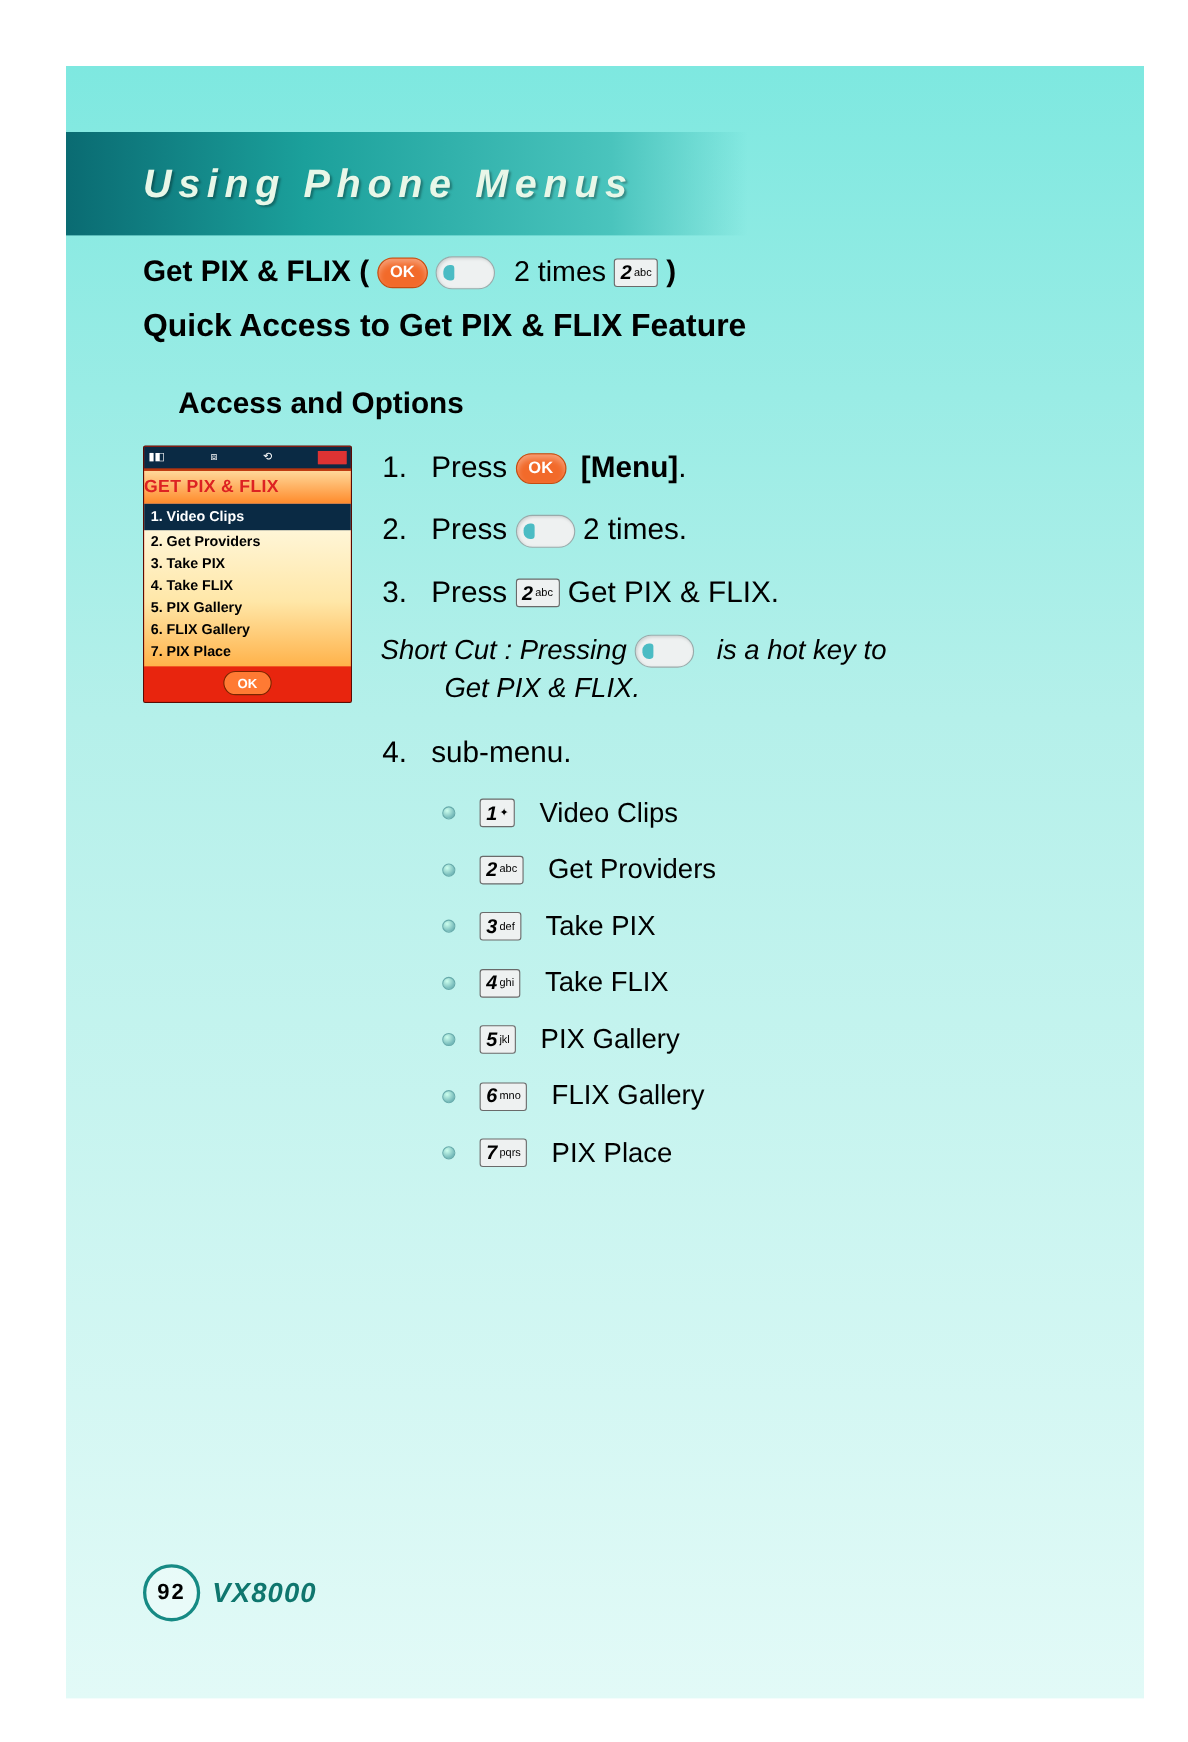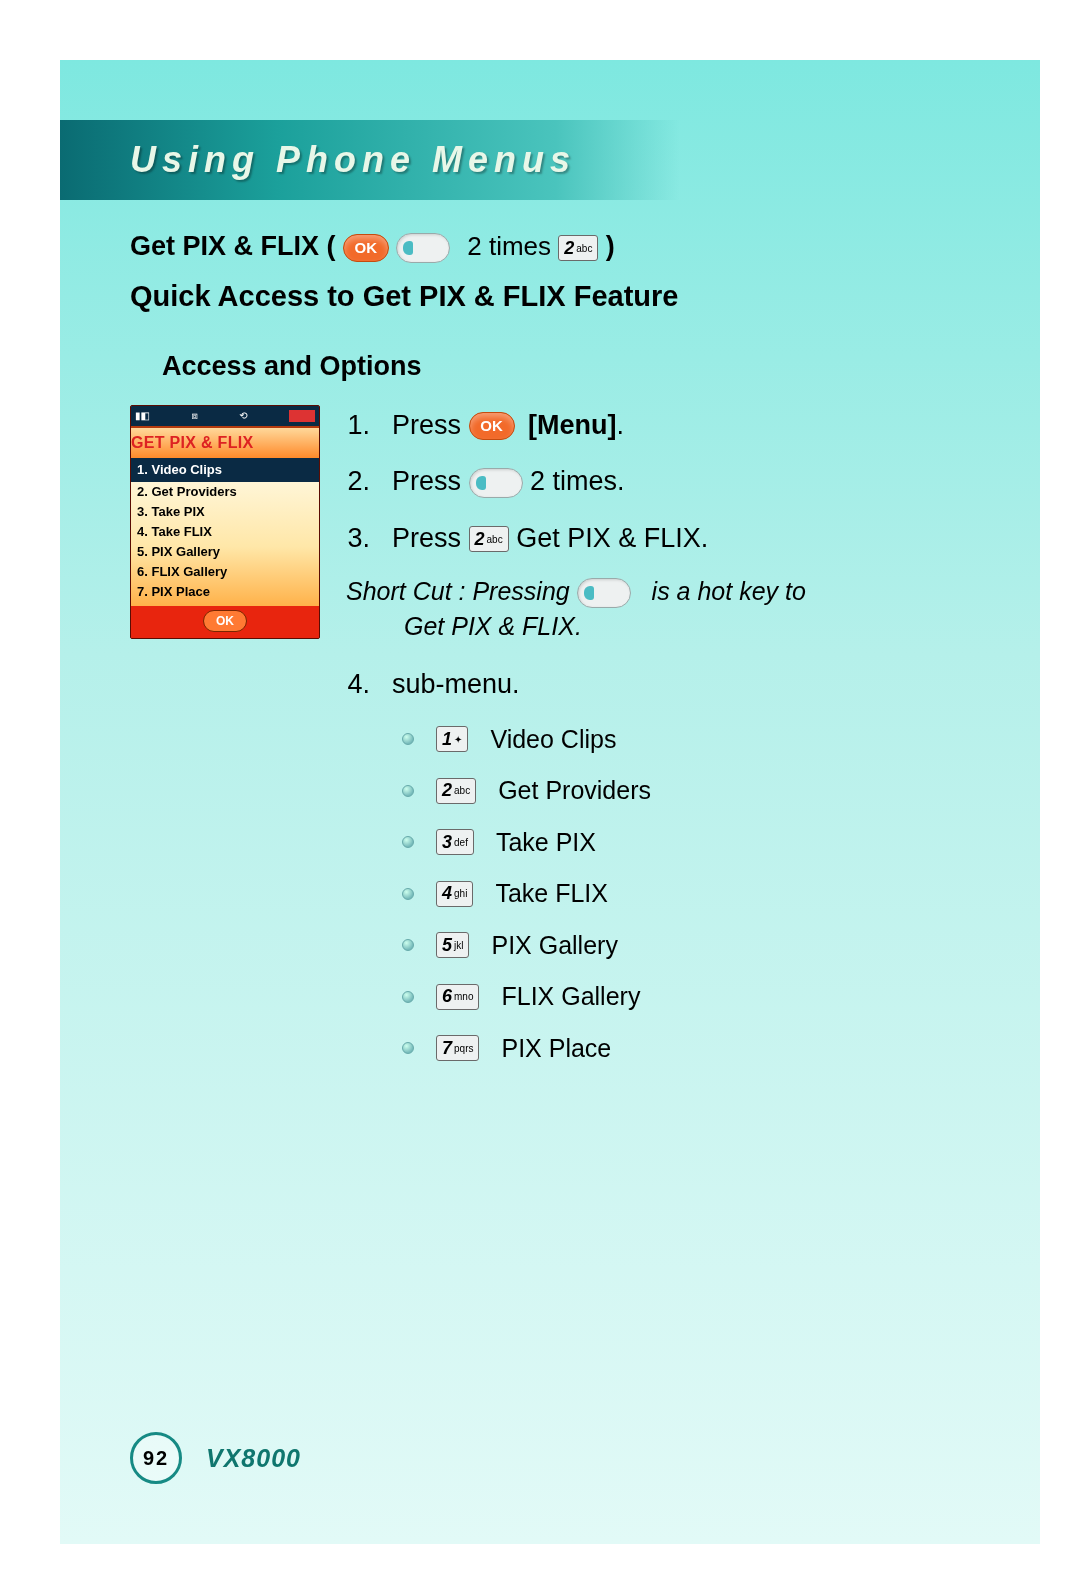--- a/index.html
+++ b/index.html
@@ -11,21 +11,21 @@
     color: #000;
     position: relative;
   }
   .page-bg {
     position: absolute;
     top: 60px; left: 60px; right: 40px; bottom: 40px;
     background: linear-gradient(180deg, #7ee8e0 0%, #b5f0ea 40%, #e2faf7 100%);
   }
   .title-bar {
     position: absolute;
-    top: 120px; left: 60px; width: 620px; height: 80px;
+    top: 120px; left: 60px; width: 620px; height: 94px;
     background: linear-gradient(90deg, #0a6b72 0%, #1ba09b 35%, #4ac4bd 80%, rgba(74,196,189,0) 100%);
     display: flex; align-items: center; padding-left: 70px;
   }
   .title-text {
     color: #e8f7e8;
     font-size: 36px;
     font-weight: bold;
     font-style: italic;
     letter-spacing: 6px;
     text-shadow: 2px 2px 2px rgba(0,0,0,0.3);
@@ -153,22 +153,22 @@
     width: 12px; height: 12px; border-radius: 50%;
     background: radial-gradient(circle at 35% 30%, #cfe, #7bb 70%);
     border: 1px solid #6aa;
   }
 
   .page-note { font-style: italic; font-size: 25px; margin-top: 20px; line-height: 1.55; }
   .page-note .lbl { font-style: italic; margin-right: 18px; }
 
   .footer {
     position: absolute;
-    left: 130px; bottom: 100px;
-    display: flex; align-items: center; gap: 24px; justify-content: flex-end;
+    left: 130px; bottom: 110px;
+    display: flex; align-items: center; gap: 11px; justify-content: flex-end;
   }
   .page-num-circle {
     width: 52px; height: 52px; border: 3px solid #168a84; border-radius: 50%;
     display: flex; align-items: center; justify-content: center;
     font-weight: 900; font-size: 20px; letter-spacing: 2px; color: #000;
     background: rgba(255,255,255,0.35);
   }
   .model { color: #0f766e; font-weight: 700; font-style: italic; font-size: 25px; letter-spacing: 1px; }
 </style>
 </head>

